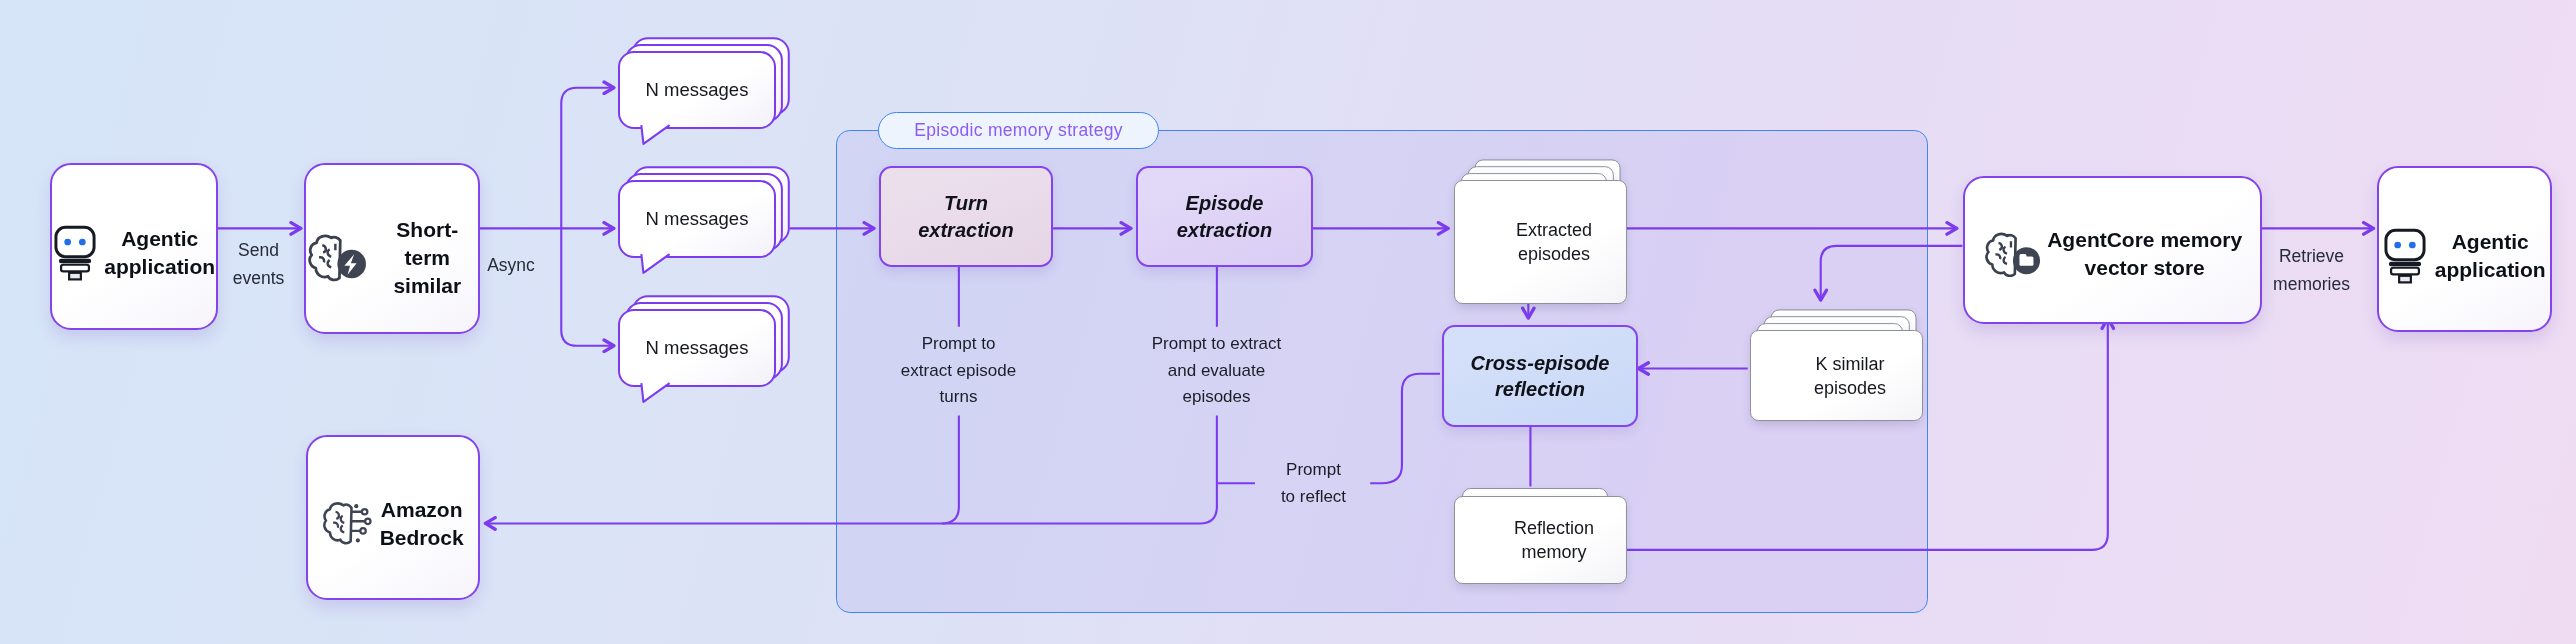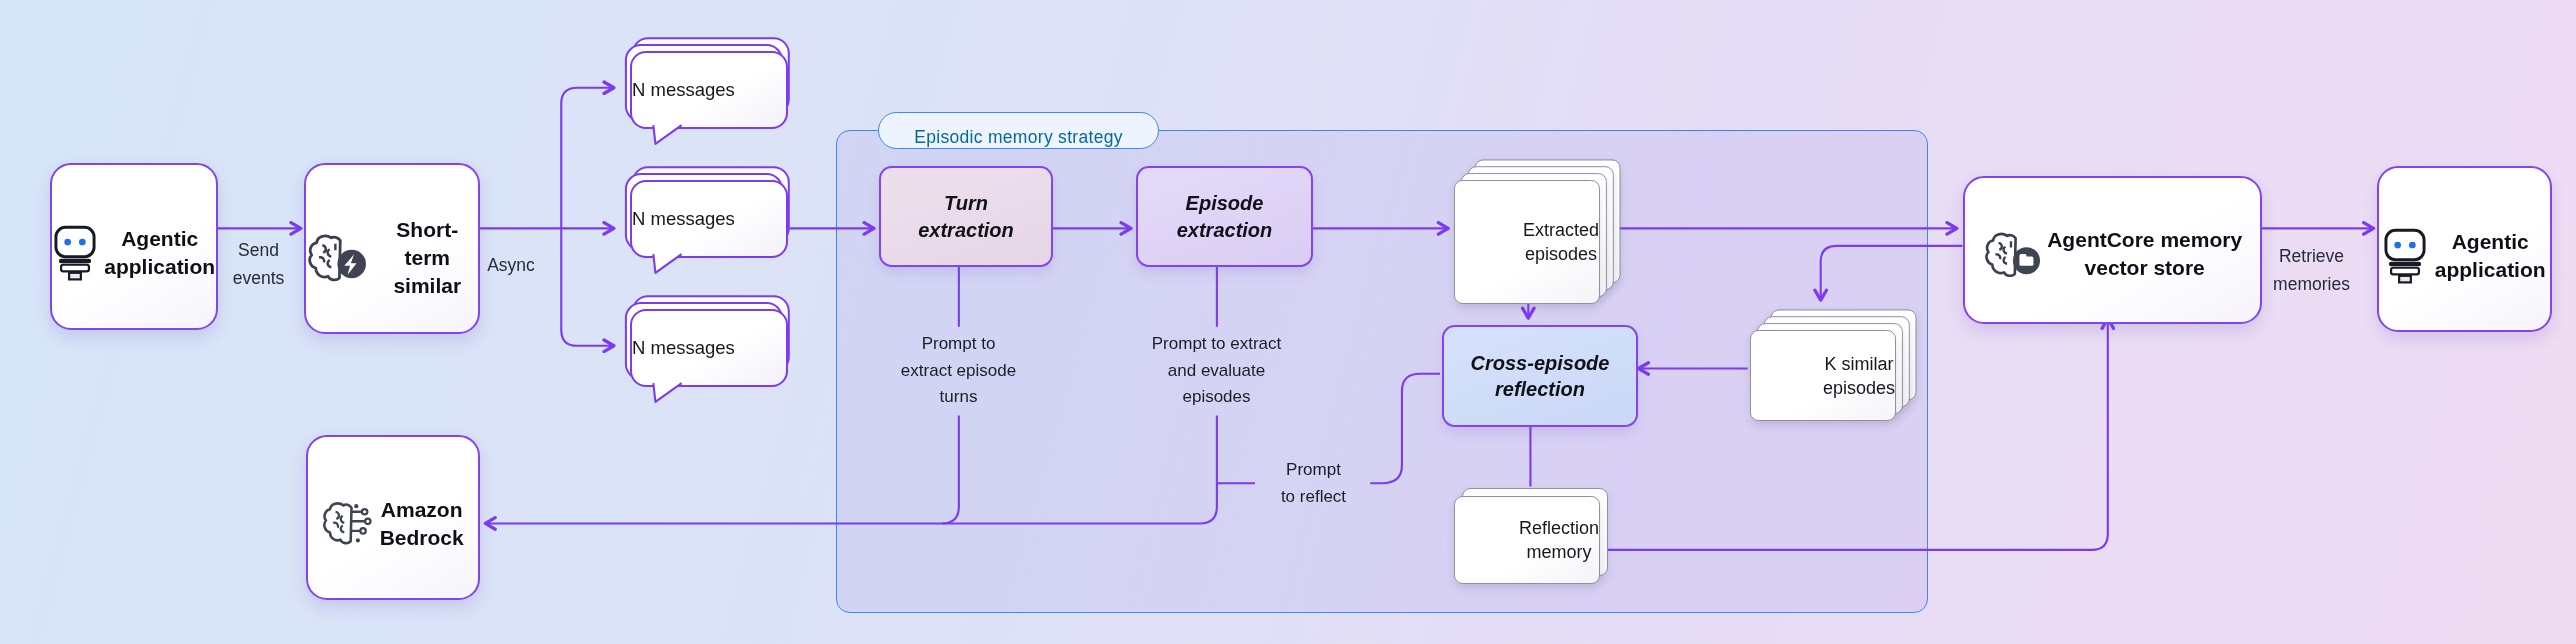--- a/index.html
+++ b/index.html
@@ -4,22 +4,22 @@
 <style>
   html,body{margin:0;padding:0;}
   body{font-family:"Liberation Sans",sans-serif;}
   .canvas{position:relative;width:2576px;height:644px;overflow:hidden;
     background:linear-gradient(105deg,#d6e5f8 0%,#dde2f6 38%,#e5ddf5 66%,#efdcf3 100%);}
   
   .container-box{position:absolute;left:836px;top:130px;width:1090px;height:481px;
     border:1.6px solid #3e87f3;border-radius:13.8px;background:rgba(172,158,238,0.20);}
   .container-pill{position:absolute;left:878px;top:112px;width:279px;height:35px;
     background:#eef4fe;border:1.6px solid #3e87f3;border-radius:19px;
-    display:flex;align-items:flex-end;justify-content:center;
-    font-size:17.5px;color:#0369a1;letter-spacing:0.3px;}
+    display:flex;align-items:center;justify-content:center;
+    font-size:17.5px;color:#8b5cf6;letter-spacing:0.3px;}
   
   .node{position:absolute;background:linear-gradient(150deg,#ffffff 55%,#f6f4fb 100%);
     border:2.1px solid #8444ec;border-radius:21px;
     box-shadow:0 7.4px 15px rgba(105,70,190,.16);
     display:flex;flex-direction:row;align-items:center;justify-content:center;}
   .node .t{white-space:pre-line;text-align:center;font-weight:bold;
     font-size:21px;line-height:28px;color:#0e1018;}
   
   .mini{position:absolute;border:2.1px solid #8444ec;border-radius:12.7px;
     display:flex;align-items:center;justify-content:center;
@@ -32,28 +32,28 @@
   
   .stack{position:absolute;}
   .card{position:absolute;left:0;top:0;width:100%;height:100%;
     background:linear-gradient(150deg,#ffffff 60%,#f4f4f8 100%);
     border:1.6px solid #8d919b;border-radius:8.5px;
     box-shadow:0 4.2px 8.5px rgba(70,65,110,.14);}
   .o1{transform:translate(6.9px,-6.9px);}
   .o2{transform:translate(13.8px,-13.8px);}
   .o3{transform:translate(20.6px,-20.6px);}
   .r1{transform:translate(8px,-8px);}
-  .card.front{display:flex;align-items:center;justify-content:flex-end;}
+  .card.front{display:flex;align-items:center;justify-content:center;padding-left:27px;}
   .card .t{white-space:pre-line;text-align:center;font-size:18px;line-height:24px;color:#16181f;}
   
   .bubble{position:absolute;width:154px;height:74px;}
   .bub{position:absolute;left:0;top:0;width:100%;height:100%;
     background:linear-gradient(150deg,#ffffff 55%,#f3f1f9 100%);
     border:2.1px solid #7d3bf0;border-radius:16px;}
-  .bub.front{display:flex;align-items:center;justify-content:flex-start;margin-left:12px;}
+  .bub.front{display:flex;align-items:center;justify-content:center;}
   .bub .t{font-size:18.5px;color:#16181f;}
   .tailsvg{position:absolute;left:17px;bottom:-18.5px;width:38px;height:22px;}
   
   .lbl{position:absolute;white-space:pre-line;text-align:center;
     font-size:17.5px;line-height:27.5px;color:#262b38;}
   .plbl{position:absolute;white-space:pre-line;text-align:center;
     font-size:17px;line-height:26.5px;color:#1b1d27;}
   svg.edges{position:absolute;left:0;top:0;pointer-events:none;}
   svg.edges path{fill:none;stroke:#7d3bf0;stroke-width:4px;}
   .icon{flex:0 0 auto;}

